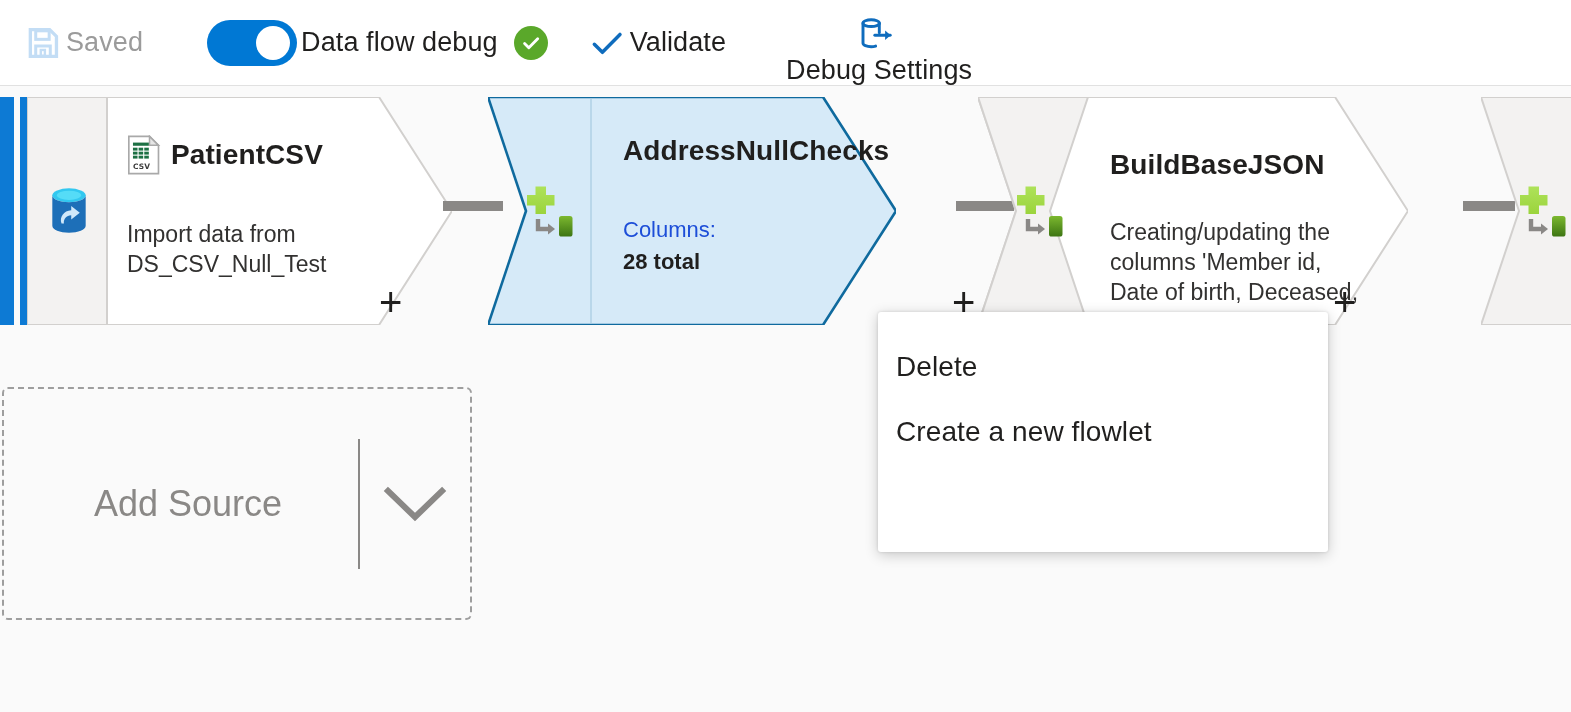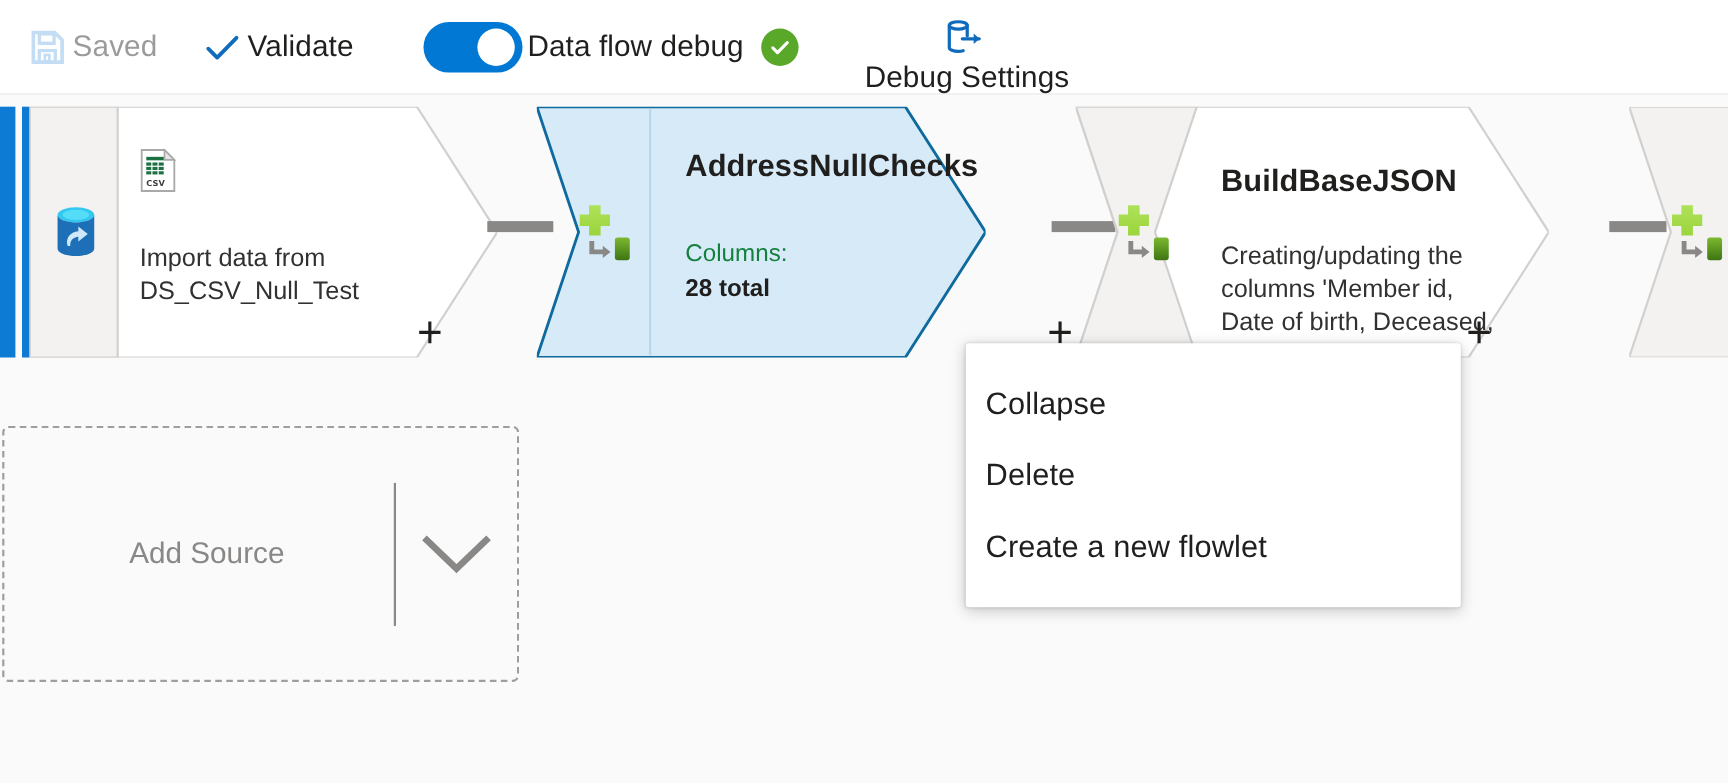--- a/index.html
+++ b/index.html
@@ -128,21 +128,21 @@
     display: flex;
     align-items: center;
   }
   .node-desc {
     font-size: 23px;
     color: #323130;
     line-height: 30px;
   }
   .node-sub-label {
     font-size: 22px;
-    color: #15803d;
+    color: #1d4ed8;
     line-height: 30px;
   }
   .node-sub-value {
     font-size: 22px;
     color: #201f1e;
     font-weight: 700;
     line-height: 34px;
   }
   .plus-btn {
     position: absolute;
@@ -177,21 +177,21 @@
     border: 2px dashed #9e9e9e;
     border-radius: 6px;
     box-sizing: border-box;
     background: #fafafa;
     display: flex;
     align-items: center;
   }
   .add-source-label {
     flex: 1;
     text-align: center;
-    font-size: 27px;
+    font-size: 36px;
     color: #8a8886;
     padding-left: 14px;
   }
   .add-source-divider {
     width: 2px;
     height: 130px;
     background: #8a8886;
     margin-right: 0;
   }
   .add-source-chev {
@@ -239,38 +239,38 @@
           <path d="M4 3.5h12.2L20.5 7.8V20.5H4V3.5z" fill="none" stroke="#c3ddf5" stroke-width="2.1"></path>
           <rect x="7.4" y="4.3" width="8.5" height="5.4" fill="none" stroke="#c3ddf5" stroke-width="1.9"></rect>
           <path d="M7.4 19.8v-5.9h9.2v5.9" fill="none" stroke="#c3ddf5" stroke-width="1.9"></path>
           <rect x="10.6" y="16.4" width="2.6" height="3.6" fill="#ffffff" stroke="#c3ddf5" stroke-width="1.5"></rect>
         </svg>
       </span>
       <span class="tb-label disabled">Saved</span>
     </div>
 
     <div class="tb-item" style="margin-left:22px;">
-      <span class="icon-box">
-        <svg width="38" height="38" viewBox="0 0 24 24">
-          <path d="M4 12.8l5.1 5.1L20.2 6.6" fill="none" stroke="#0f6cbd" stroke-width="2.2" stroke-linecap="round" stroke-linejoin="round"></path>
-        </svg>
-      </span>
-      <span class="tb-label">Validate</span>
-    </div>
-
-    <div class="tb-item" style="margin-left:22px;">
       <div class="toggle">
         <div class="knob"></div>
       </div>
       <span class="tb-label">Data flow debug</span>
       <span class="green-check">
         <svg width="22" height="22" viewBox="0 0 24 24">
           <path d="M5 12.6l4.6 4.6L19.3 7.4" fill="none" stroke="#ffffff" stroke-width="3.1" stroke-linecap="round" stroke-linejoin="round"></path>
         </svg>
       </span>
+    </div>
+
+    <div class="tb-item" style="margin-left:22px;">
+      <span class="icon-box">
+        <svg width="38" height="38" viewBox="0 0 24 24">
+          <path d="M4 12.8l5.1 5.1L20.2 6.6" fill="none" stroke="#0f6cbd" stroke-width="2.2" stroke-linecap="round" stroke-linejoin="round"></path>
+        </svg>
+      </span>
+      <span class="tb-label">Validate</span>
     </div>
 
     <div class="tb-item" style="margin-left:38px;flex-direction:column;">
       <span class="icon-box">
         <svg width="40" height="40" viewBox="0 0 26 26">
           <ellipse cx="9.2" cy="5.3" rx="5.3" ry="2.2" fill="none" stroke="#0f6cbd" stroke-width="1.9"></ellipse>
           <path d="M3.9 5.3v13.1c0 1.2 2.4 2.2 5.3 2.2 1.1 0 2.1-.15 2.9-.4" fill="none" stroke="#0f6cbd" stroke-width="1.9" stroke-linecap="round"></path>
           <path d="M14.5 5.3v6.2" fill="none" stroke="#0f6cbd" stroke-width="1.9" stroke-linecap="round"></path>
           <path d="M11.6 13.2h10" fill="none" stroke="#0f6cbd" stroke-width="1.9" stroke-linecap="round"></path>
           <path d="M18.3 10.1l3.5 3.1-3.5 3.1z" fill="#0f6cbd"></path>
@@ -316,20 +316,21 @@
                 <rect x="4" y="12.1" width="3.3" height="2.1"></rect>
                   <rect x="8.1" y="12.1" width="3.3" height="2.1"></rect>
                   <rect x="12.2" y="12.1" width="3.3" height="2.1"></rect>
                 <rect x="4" y="15" width="3.3" height="2.1"></rect>
                   <rect x="8.1" y="15" width="3.3" height="2.1"></rect>
                   <rect x="12.2" y="15" width="3.3" height="2.1"></rect>
               </g>
               <text x="4" y="24.5" font-family="DejaVu Sans, sans-serif" font-size="5.4" fill="#3c3c3c">CSV</text>
             </svg>
           </span>
+          <span>PatientCSV</span>
         </div>
         <div class="node-desc" style="margin-top:44px; width:215px;">Import data from DS_CSV_Null_Test</div>
       </div>
       <span class="plus-btn" style="left:352px; top:185px;">+</span>
     </div>
 
     <div class="connector" style="left:443px; top:115px; width:60px;"></div>
 
     <div class="node" style="left:488px; width:408px; z-index:10;">
       <svg class="chev" viewBox="0 0 408 228" preserveAspectRatio="none">
@@ -428,19 +429,18 @@
       <span class="add-source-label">Add Source</span>
       <span class="add-source-divider"></span>
       <span class="add-source-chev">
         <svg width="70" height="42" viewBox="0 0 70 42">
           <path d="M8 8 L35 34 L62 8" fill="none" stroke="#8a8886" stroke-width="6" stroke-linecap="square" stroke-linejoin="miter"></path>
         </svg>
       </span>
     </div>
 
     <div class="ctx-menu">
-      <div class="ctx-item">Collapse</div>
       <div class="ctx-item">Delete</div>
       <div class="ctx-item">Create a new flowlet</div>
     </div>
 
   </div>
 </div>
 
 </body></html>

